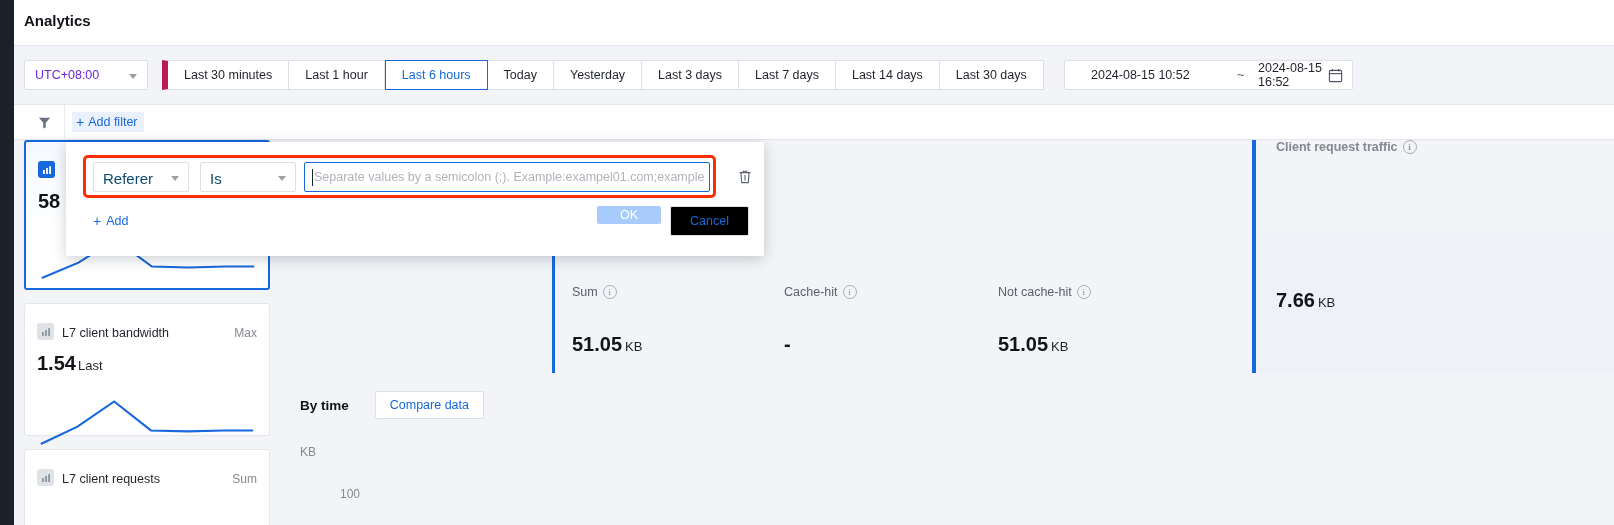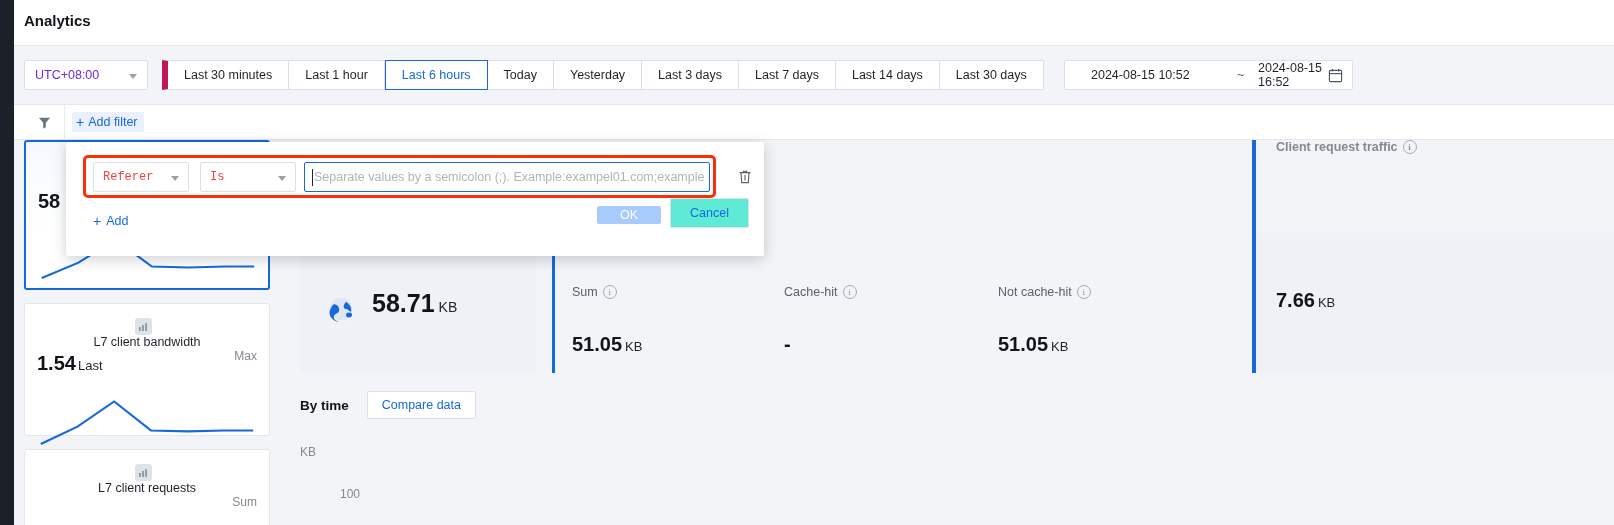--- a/index.html
+++ b/index.html
@@ -54,21 +54,21 @@
 
   
   .content{position:absolute;left:14px;top:140px;width:1600px;height:385px;background:#f3f4f7;}
 
   
   .sidebar{position:absolute;left:10px;top:0px;width:246px;}
   .side-card{width:246px;background:#fff;border:1px solid #e3e6ea;border-radius:3px;
     box-sizing:border-box;position:relative;margin-bottom:13px;}
   .side-card.selected{border:2px solid #1668dc;
     background:linear-gradient(180deg,#f5f9ff 0%,#ffffff 60%);}
-  .sc-head{display:flex;align-items:center;height:22px;padding:14px 12px 0 12px;flex-direction:column;}
+  .sc-head{display:flex;align-items:flex-end;height:22px;padding:14px 12px 0 12px;}
   .sc-icon{width:17px;height:17px;border-radius:3px;background:#dfe2e7;
     display:flex;align-items:center;justify-content:center;margin-right:8px;flex:none;}
   .sc-icon.blue{background:#1668dc;}
   .sc-title{font-size:12.5px;color:#1f2329;}
   .sc-agg{margin-left:auto;font-size:12px;color:#85898f;}
   .sc-value{padding:12px 12px 0 12px;font-size:20px;font-weight:bold;color:#111418;}
   .sc-unit{font-size:13px;font-weight:normal;color:#1f2329;margin-left:2px;}
   .spark{display:block;margin:8px 10px 12px 10px;}
 
   
@@ -94,51 +94,51 @@
   .client-accent{position:absolute;left:0;top:-93px;width:4px;height:233px;background:#1668dc;}
   .client-title{position:absolute;left:24px;top:-93px;font-size:12.5px;font-weight:bold;color:#85898f;
     display:flex;align-items:center;}
   .client-val{position:absolute;left:24px;top:56px;font-size:20px;font-weight:bold;color:#111418;}
 
   .info-i{display:inline-flex;align-items:center;justify-content:center;width:12px;height:12px;
     border:1px solid #a8adb4;border-radius:50%;color:#8b9097;font-size:9px;margin-left:5px;
     line-height:1;font-style:normal;font-family:"Liberation Serif",serif;cursor:pointer;}
 
   
-  .bytime{position:absolute;left:20px;top:251px;display:flex;align-items:center;}
+  .bytime{position:absolute;left:20px;top:251px;display:flex;align-items:center;gap:8px;}
   .bytime-label{font-size:13.5px;font-weight:bold;color:#111418;margin-right:18px;}
   .compare-btn{height:26px;padding:0 14px;border:1px solid #dcdfe6;background:#fff;border-radius:2px;
     display:flex;align-items:center;font-size:12.5px;color:#1668dc;cursor:pointer;}
   .axis-unit{position:absolute;left:20px;top:305px;font-size:12px;color:#85898f;}
   .axis-tick{position:absolute;left:60px;top:347px;font-size:12px;color:#85898f;}
 
   
   .popover{position:absolute;left:66px;top:142px;width:698px;height:114px;background:#fff;
     box-shadow:0 3px 14px rgba(20,30,50,.22);border-radius:2px;z-index:50;}
   .redbox{position:absolute;left:17px;top:13px;width:633px;height:43px;border:3px solid #fb2e08;
     border-radius:5px;box-sizing:border-box;}
   .fld{position:absolute;height:30px;background:#fff;border:1px solid #dcdfe6;
     box-sizing:border-box;border-radius:2px;}
   .fld-key{left:27px;top:20px;width:96px;}
   .fld-op{left:134px;top:20px;width:96px;}
   .fld-val{left:238px;top:20px;width:406px;border:1px solid #1668dc;}
-  .fld-text{position:absolute;left:9px;top:7px;font-size:12px;color:#ef4444;font-family:Liberation Mono, monospace;}
+  .fld-text{position:absolute;left:9px;top:7px;font-size:15px;color:#0c4a6e;}
   .fld-ph{position:absolute;left:9px;top:7px;font-size:12.5px;color:#b0b4ba;white-space:nowrap;
     overflow:hidden;width:390px;}
   .caret-f{right:9px;top:13px;}
   .caretpos{position:absolute;left:7px;top:6px;width:1px;height:17px;background:#1f2329;}
   .trash{position:absolute;left:664px;top:20px;width:30px;height:30px;
     display:flex;align-items:center;justify-content:center;cursor:pointer;}
   .pop-add{position:absolute;left:27px;top:72px;display:flex;align-items:center;
     color:#1668dc;font-size:12.5px;cursor:pointer;}
   .pop-add .af-plus{font-size:14px;margin-right:5px;}
   .ok-btn{position:absolute;left:531px;top:64px;width:64px;height:18px;background:#a8cbfb;
     color:#fff;display:flex;align-items:center;justify-content:center;font-size:12.5px;
     border-radius:2px;cursor:pointer;}
-  .cancel-btn{position:absolute;left:604px;top:56px;width:79px;height:30px;background:#5eead4;
+  .cancel-btn{position:absolute;left:604px;top:64px;width:79px;height:30px;background:#000000;
     border:1px solid #dcdfe6;color:#1668dc;display:flex;align-items:center;justify-content:center;
     font-size:12.5px;border-radius:2px;box-sizing:border-box;cursor:pointer;}
 </style>
 </head>
 <body>
 
 <div class="app">
 
   <div class="left-rail"></div>
 
@@ -241,35 +241,20 @@
             <span class="sc-agg">Sum</span>
           </div>
           <div class="sc-value"><span></span><span class="sc-unit"></span></div>
         </div>
       </div>
 
     <div class="main">
 
       <div class="metric-strip">
 
-        <div class="mcard total-card">
-          <div class="mcard-title">Total traffic</div>
-          <span class="globe">
-            <svg width="40" height="40" viewBox="0 0 40 40">
-              <ellipse cx="20" cy="32" rx="13" ry="5" fill="#f0f2f6"></ellipse>
-              <circle cx="19" cy="16" r="11" fill="#dfe6f2"></circle>
-              <path d="M12 11c4 1 6 4 5 7s-4 2-5 5 2 5 5 6c-7-1-11-7-9-12 1-3 3-5 4-6z" fill="#1668dc"></path>
-              <path d="M24 9c4 2 6 6 5 10-2-1-3-3-5-3s-3-2-2-4 1-2 2-3z" fill="#1668dc"></path>
-              <ellipse cx="27" cy="22" rx="3" ry="2.4" fill="#1668dc"></ellipse>
-            </svg>
-          </span>
-          <div class="total-val">
-            <span>58.71</span><span class="total-unit">KB</span>
-          </div>
-        </div>
 
         <div class="mcard resp-card">
           <div class="resp-accent"></div>
           <div class="mcard-title" style="left:20px">EdgeOne response traffic</div>
           <div id="resp-metrics">
               <div class="sub" style="left: 20px;">
                 <div class="sub-label">
                   <span>Sum</span>
                   <i class="info-i">i</i>
                 </div>

